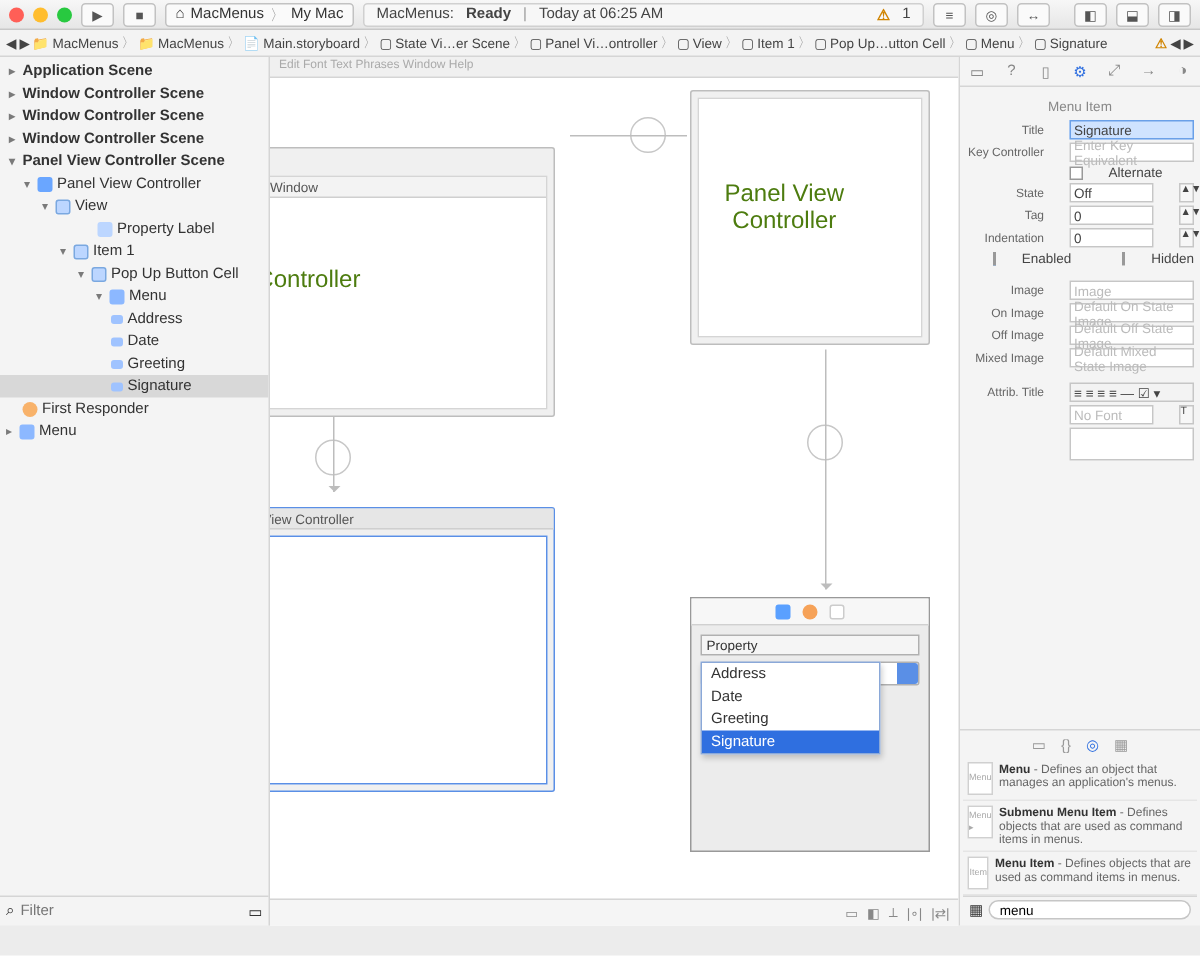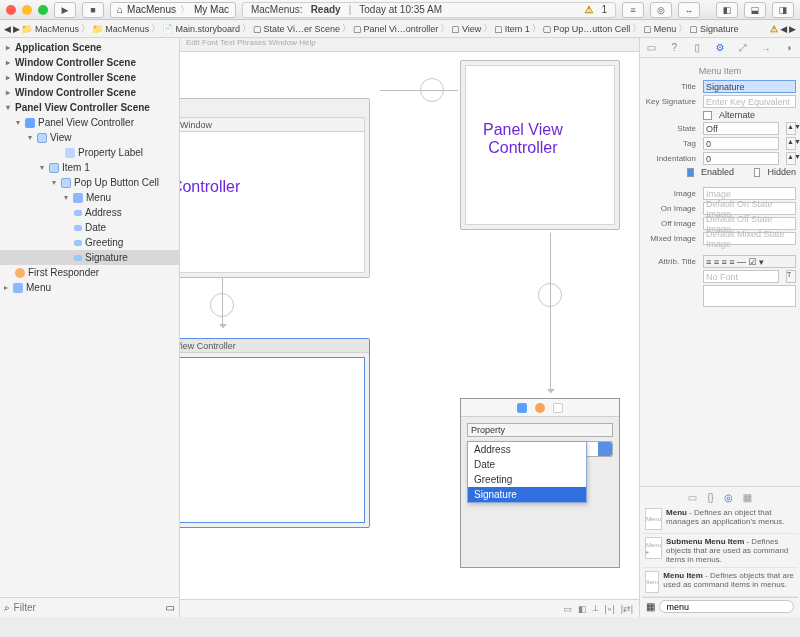--- a/index.html
+++ b/index.html
@@ -28,40 +28,40 @@
 .ico.menu{background:#8cb8ff}
 .ico.fr{background:#f8b26a;border-radius:50%}
 .ico.mi{background:#9fc3ff;width:8px;height:6px}
 .nav-foot{height:20px;border-top:1px solid #d5d5d5;display:flex;align-items:center;padding:0 4px;gap:4px}
 .nav-foot input{flex:1;border:none;background:transparent;font-size:10px;outline:none}
 .canvas{flex:1;background:#fff;position:relative;border-right:1px solid #d5d5d5;overflow:hidden}
 .canvas-top{position:absolute;top:0;left:0;right:0;height:14px;background:#f0f0f0;border-bottom:1px solid #d5d5d5;font-size:8px;color:#aaa;padding:0 6px;display:flex;gap:10px}
 .box{position:absolute;border:1px solid #bdbdbd;background:#f0f0f0;border-radius:2px}
 .box .hdr{height:14px;background:#e6e6e6;border-bottom:1px solid #cfcfcf;font-size:9px;color:#555;padding:0 4px;display:flex;align-items:center}
 .box .inner{position:absolute;top:18px;left:4px;right:4px;bottom:4px;background:#fff;border:1px solid #d5d5d5}
-.ghost{color:#6d28d9;font-size:16px;font-weight:500}
+.ghost{color:#4d7c0f;font-size:16px;font-weight:500}
 .seg{position:absolute;width:24px;height:24px;border:1px solid #c7c7c7;border-radius:50%;background:#fff}
 .arrow{position:absolute;width:1px;background:#bdbdbd}
 .arrow::after{content:"";position:absolute;bottom:-4px;left:-3px;border:4px solid transparent;border-top-color:#bdbdbd}
 .panel-box{position:absolute;border:1px solid #999;background:#ececec}
 .panel-hdr{height:18px;background:#f7f7f7;border-bottom:1px solid #d0d0d0;display:flex;align-items:center;justify-content:center;gap:8px}
 .phi{width:10px;height:10px;border-radius:2px}
 .plabel{position:absolute;top:24px;left:6px;right:6px;height:14px;border:1px solid #b0b0b0;background:#f5f5f5;font-size:9px;padding:0 3px;display:flex;align-items:center}
 .popup{position:absolute;top:42px;left:6px;width:120px;border:1px solid #8aa8d8;background:#fff;box-shadow:1px 2px 4px rgba(0,0,0,.2)}
 .popup .opt{padding:2px 6px;font-size:10px}
 .popup .opt.sel{background:#2f6fe0;color:#fff}
 .popbtn{position:absolute;top:42px;left:6px;right:6px;height:16px;border:1px solid #b0b0b0;background:#fff;border-radius:2px}
 .popbtn .cap{position:absolute;right:0;top:0;width:14px;height:14px;background:#5a8fe6;border-radius:0 2px 2px 0}
 .insp{width:160px;background:#f4f4f4;display:flex;flex-direction:column}
 .insp-tabs{height:20px;border-bottom:1px solid #d5d5d5;display:flex}
 .insp-tabs .t{flex:1;display:flex;align-items:center;justify-content:center;font-size:10px;color:#888}
 .insp-tabs .t.a{color:#2f6fe0}
 .insp-body{padding:4px 4px;font-size:9px;color:#444}
 .insp-title{text-align:center;color:#888;margin:4px 0}
-.frow{display:flex;align-items:center;margin:2px 0;gap:7px}
+.frow{display:flex;align-items:center;margin:2px 0;gap:17px}
 .frow .lab{width:52px;text-align:right;color:#666;font-size:8px}
 .frow .fld{flex:1;height:13px;border:1px solid #c6c6c6;background:#fff;font-size:9px;padding:0 2px;display:flex;align-items:center}
 .frow .fld.sel{background:#cfe3ff;border-color:#6aa0e8}
 .frow .ph{color:#bbb}
 .frow .step{width:10px;height:13px;border:1px solid #c6c6c6;background:#f7f7f7;font-size:7px;display:flex;flex-direction:column}
 .chk{width:9px;height:9px;border:1px solid #999;background:#fff;display:inline-block}
 .chk.on{background:#4a8fe8}
 .lib{border-top:1px solid #d5d5d5;padding:2px}
 .lib-tabs{display:flex;justify-content:center;gap:10px;height:16px;align-items:center;font-size:10px;color:#999}
 .lib-tabs .a{color:#2f6fe0}
@@ -84,21 +84,21 @@
   <div class="scheme row">
     <span>⌂</span>
     <span>MacMenus</span>
     <span class="chev">〉</span>
     <span>My Mac</span>
   </div>
   <div class="status">
     <span>MacMenus:</span>
     <b>Ready</b>
     <span style="color:#999">|</span>
-    <span>Today at 10:35 AM</span>
+    <span>Today at 06:25 AM</span>
     <span style="flex:1"></span>
     <span class="warn">⚠</span>
     <span>1</span>
   </div>
   <div class="tbtn">≡</div>
   <div class="tbtn">◎</div>
   <div class="tbtn">↔</div>
   <div style="width:4px"></div>
   <div class="tbtn">◧</div>
   <div class="tbtn">⬓</div>
@@ -300,21 +300,21 @@
       <div class="t">→</div>
       <div class="t">◑</div>
     </div>
     <div class="insp-body">
       <div class="insp-title">Menu Item</div>
       <div class="frow">
           <div class="lab">Title</div>
           <div class="fld sel">Signature</div>
         </div>
       <div class="frow">
-          <div class="lab">Key Signature</div>
+          <div class="lab">Key Controller</div>
           <div class="fld">
             <span class="ph">Enter Key Equivalent</span>
           </div>
         </div>
       <div class="frow">
           <div class="lab"></div>
           <span class="chk"></span>
           <span>Alternate</span>
         </div>
       <div class="frow">

